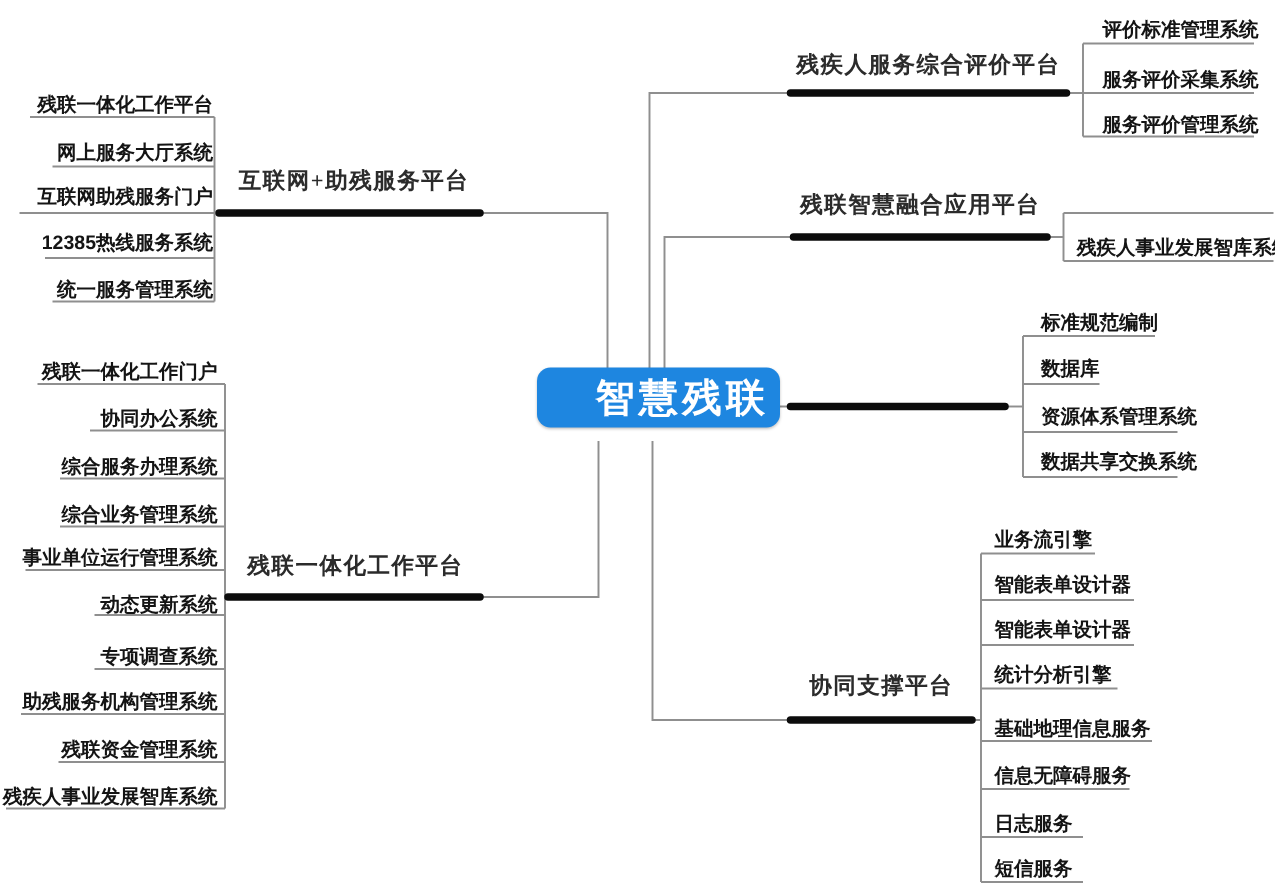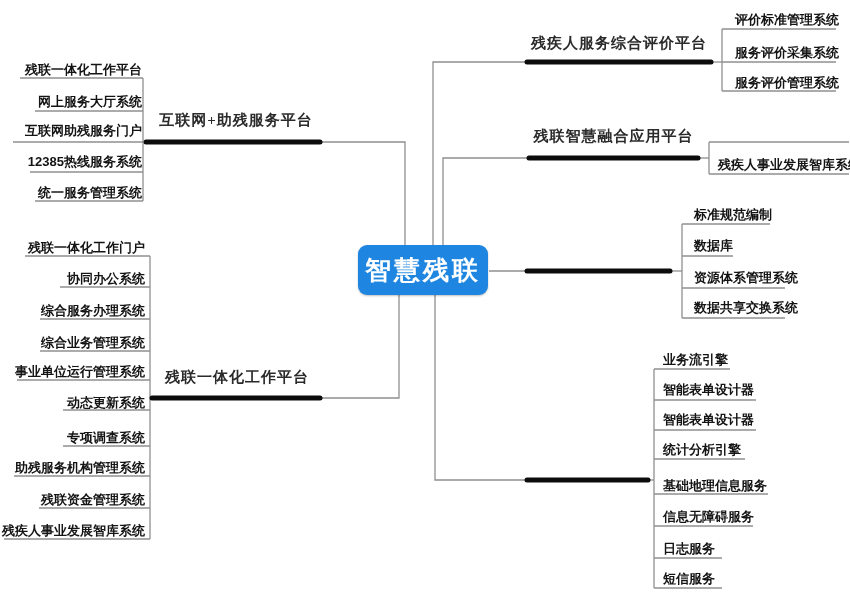--- a/index.html
+++ b/index.html
@@ -7,24 +7,24 @@
     --line-thin:#8f8f8f; --line-thick:#0c0c0c; --text:#141414; --label-text:#2b2b2b;
   }
   html,body{margin:0;padding:0;background:#ffffff;}
   #stage{position:relative;width:850px;height:595px;background:#ffffff;overflow:hidden;}
   #wires{position:absolute;left:0;top:0;}
   .node{position:absolute;white-space:nowrap;}
   .child{font:700 13px "Liberation Sans","DejaVu Sans",sans-serif;color:var(--text);}
   .child.r-align{text-align:right;}
   .branch-label{font:700 15px "Liberation Serif","DejaVu Serif",serif;color:var(--label-text);
     letter-spacing:1px;text-align:center;}
-  .center-node{position:absolute;left:358px;top:245px;width:130px;height:50px;
+  .center-node{position:absolute;left:358px;top:245px;width:130px;height:40px;
     background:var(--center-bg);border-radius:9px;display:flex;align-items:center;justify-content:center;
     font:700 26px "Liberation Sans","DejaVu Sans",sans-serif;color:var(--center-text);letter-spacing:3px;
-    box-shadow:0 1px 2px rgba(0,0,0,.25);}
+    box-shadow:0 1px 2px rgba(0,0,0,.25);padding-left:32px;}
 </style>
 </head>
 <body>
 
 <div id="stage">
 
   <svg id="wires" width="850" height="595" viewBox="0 0 850 595">
 
     <g stroke="var(--line-thin)" stroke-width="1.3" fill="none">
       <polyline points="322,142 405,142 405,246"></polyline>
@@ -121,20 +121,21 @@
   <div class="node child" style="left:735px;top:74px;">服务评价管理系统</div>
 
   <div class="node branch-label" style="left:527px;top:127px;width:173px;">残联智慧融合应用平台</div>
   <div class="node child" style="left:718px;top:156px;">残疾人事业发展智库系统</div>
 
   <div class="node child" style="left:694px;top:206px;">标准规范编制</div>
   <div class="node child" style="left:694px;top:237px;">数据库</div>
   <div class="node child" style="left:694px;top:269px;">资源体系管理系统</div>
   <div class="node child" style="left:694px;top:299px;">数据共享交换系统</div>
 
+  <div class="node branch-label" style="left:525px;top:448px;width:125px;">协同支撑平台</div>
   <div class="node child" style="left:663px;top:351px;">业务流引擎</div>
   <div class="node child" style="left:663px;top:381px;">智能表单设计器</div>
   <div class="node child" style="left:663px;top:411px;">智能表单设计器</div>
   <div class="node child" style="left:663px;top:441px;">统计分析引擎</div>
   <div class="node child" style="left:663px;top:477px;">基础地理信息服务</div>
   <div class="node child" style="left:663px;top:508px;">信息无障碍服务</div>
   <div class="node child" style="left:663px;top:540px;">日志服务</div>
   <div class="node child" style="left:663px;top:570px;">短信服务</div>
 
 </div>

